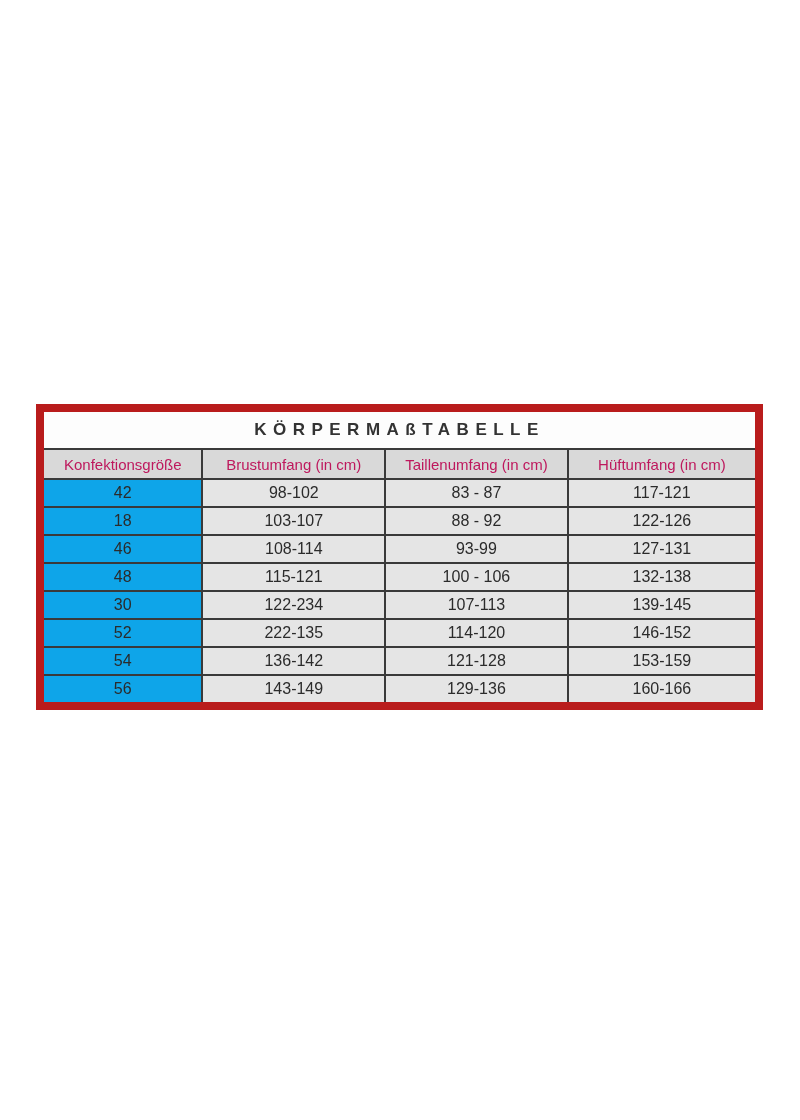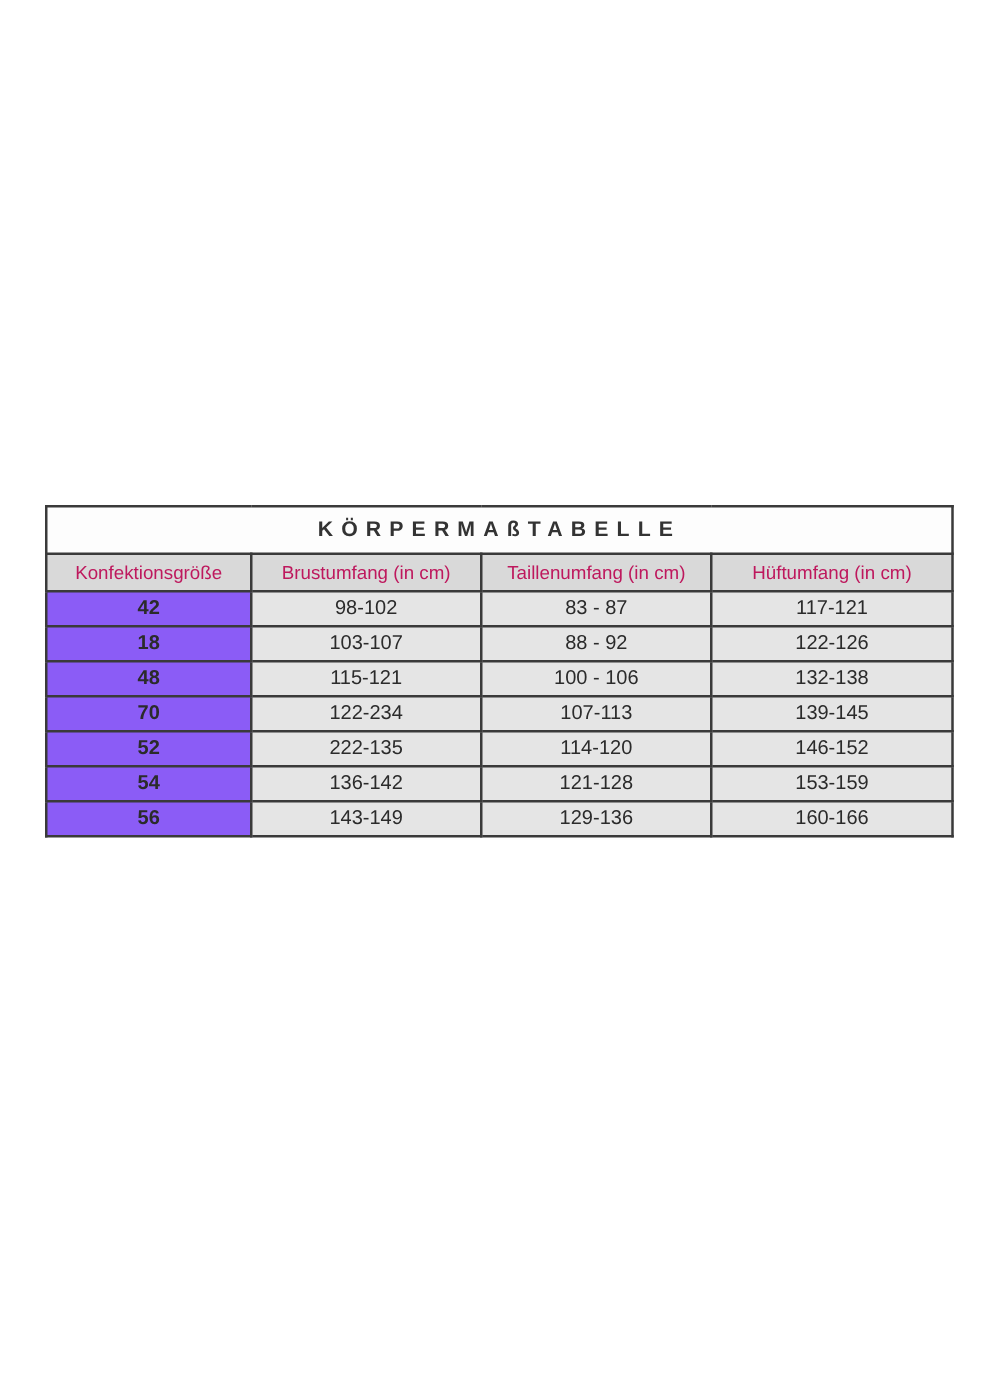--- a/index.html
+++ b/index.html
@@ -16,21 +16,21 @@
   }
   .table-wrap {
     position: absolute;
     left: 36px;
     top: 404px;
     width: 727px;
   }
   table.size-table {
     width: 100%;
     border-collapse: collapse;
-    border: 1px solid #b91c1c;
+    border: 8px solid #b91c1c;
     table-layout: fixed;
   }
   table.size-table th,
   table.size-table td {
     border: 2px solid #3a3a3a;
     text-align: center;
     vertical-align: middle;
     padding: 0;
   }
   .title-cell {
@@ -49,22 +49,21 @@
     color: #be185d;
   }
   .data-row td {
     height: 26px;
     font-size: 16px;
     font-weight: 500;
     background: #e5e5e5;
     color: #2b2b2b;
   }
   .data-row td.size-cell {
-    background: #8b5cf6;
-    font-weight: bold;
+    background: #0ea5e9;
   }
 </style>
 </head>
 <body>
 
 <div class="table-wrap">
   <table class="size-table">
     <colgroup>
       <col style="width:22.6%">
       <col style="width:25.4%">
@@ -89,27 +88,33 @@
         <td>83 - 87</td>
         <td>117-121</td>
       </tr>
       <tr class="data-row">
         <td class="size-cell">18</td>
         <td>103-107</td>
         <td>88 - 92</td>
         <td>122-126</td>
       </tr>
       <tr class="data-row">
+        <td class="size-cell">46</td>
+        <td>108-114</td>
+        <td>93-99</td>
+        <td>127-131</td>
+      </tr>
+      <tr class="data-row">
         <td class="size-cell">48</td>
         <td>115-121</td>
         <td>100 - 106</td>
         <td>132-138</td>
       </tr>
       <tr class="data-row">
-        <td class="size-cell">70</td>
+        <td class="size-cell">30</td>
         <td>122-234</td>
         <td>107-113</td>
         <td>139-145</td>
       </tr>
       <tr class="data-row">
         <td class="size-cell">52</td>
         <td>222-135</td>
         <td>114-120</td>
         <td>146-152</td>
       </tr>

